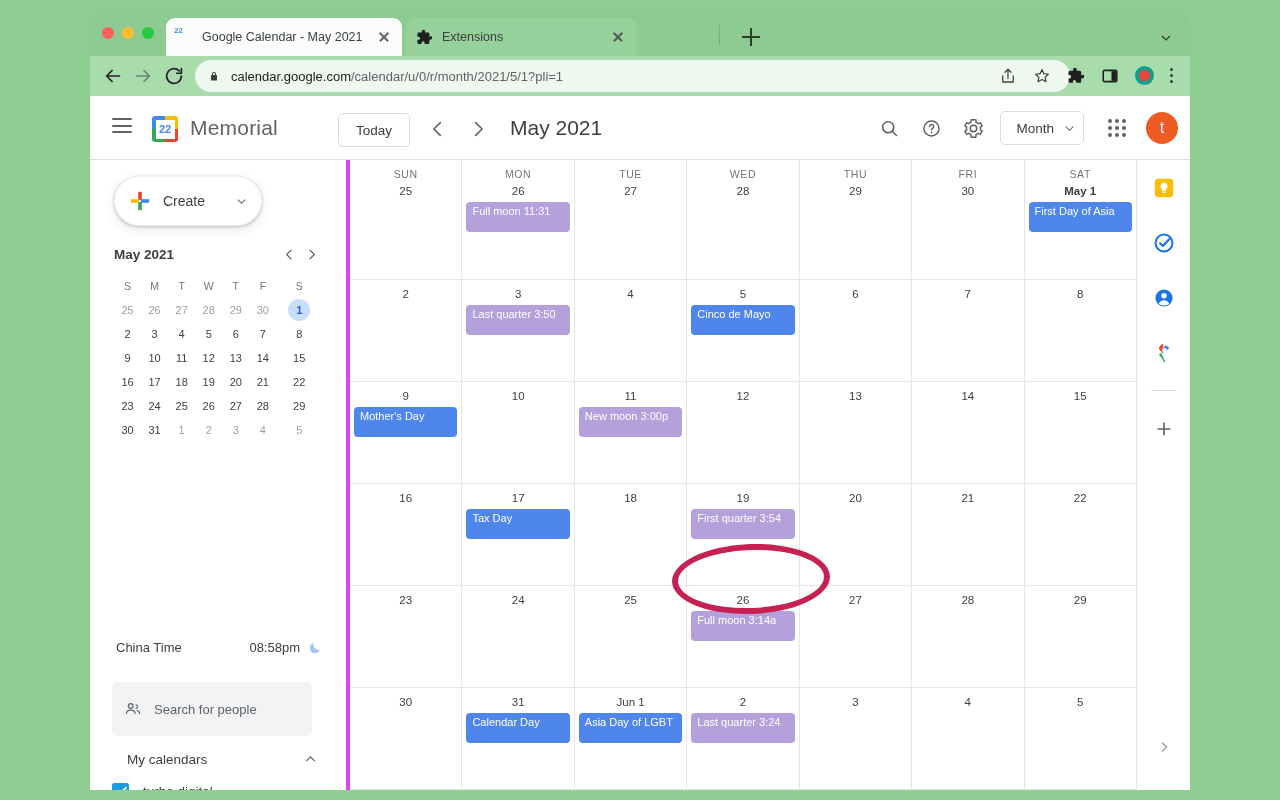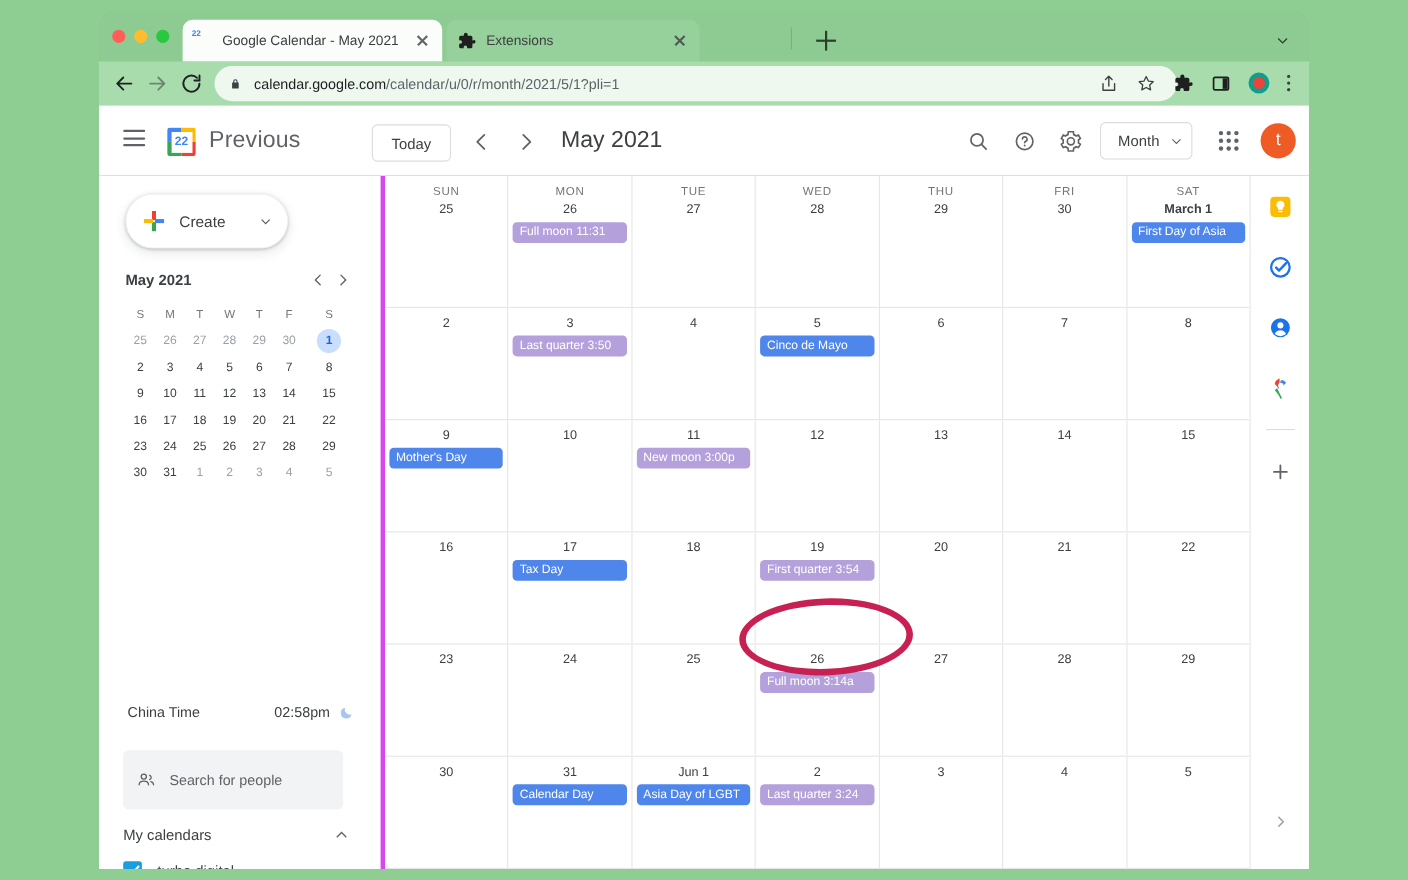--- a/index.html
+++ b/index.html
@@ -192,42 +192,42 @@
   .moon { width: 14px; height: 14px; }
 
   .peoplebox {
     position: absolute; left: 22px; top: 522px; width: 200px; height: 54px;
     background: #f1f3f4; border-radius: 5px; display: flex; align-items: center; padding: 0 12px;
     font-size: 13px; color: #5f6368; cursor: text;
   }
   .peoplebox .pic { width: 18px; height: 18px; margin-right: 12px; flex: 0 0 auto; }
 
   .calsection { position: absolute; left: 22px; top: 584px; width: 210px; }
-  .sechead { display: flex; align-items: center; height: 30px; font-size: 13.5px; color: #3c4043; }
+  .sechead { display: flex; align-items: center; height: 30px; font-size: 13.5px; color: #3c4043; margin-left: 15px; }
   .sechead .lbl { flex: 1 1 auto; font-weight: 500; }
   .sechead .act { width: 24px; height: 24px; display: flex; align-items: center; justify-content: center; cursor: pointer; }
   .calrow { display: flex; align-items: center; height: 34px; font-size: 13.5px; color: #3c4043; cursor: pointer; }
   .cb { width: 17px; height: 17px; border-radius: 2.5px; margin-right: 14px; position: relative; flex: 0 0 auto; }
   .cb.checked:after {
     content: ""; position: absolute; left: 5px; top: 1.5px; width: 5px; height: 10px;
     border: solid #fff; border-width: 0 2px 2px 0; transform: rotate(42deg);
   }
 
   
   .mgrid { position: absolute; inset: 0; display: flex; flex-direction: column; }
   .mrow { flex: 1 1 0; display: flex; border-bottom: 1px solid #e6e6e6; position: relative; }
   .mrow:first-child { flex: 0 0 120px; }
   .mcell { flex: 1 1 0; border-right: 1px solid #e6e6e6; position: relative; padding-top: 2px; }
   .mcell:last-child { border-right: none; }
   .dow { text-align: center; font-size: 10.5px; color: #70757a; letter-spacing: .6px; padding-top: 6px; }
   .dnum { text-align: center; font-size: 11.5px; color: #3c4043; padding-top: 6px; }
   .dnum.bold { font-weight: 700; }
   .dnum.top { padding-top: 5px; }
   .chip {
-    margin: 5px 4px 0 4px; height: 19px; border-radius: 4px;
+    margin: 5px 4px 0 4px; height: 30px; border-radius: 4px;
     font-size: 11px; color: #fff; line-height: 19px; padding: 0 6px;
     white-space: nowrap; overflow: hidden; cursor: pointer;
   }
   .chip.blue { background: #4f86ec; }
   .chip.purple { background: #b4a0db; }
 
   
   .apppanel .pitem { width: 54px; height: 55px; display: flex; align-items: center; justify-content: center; cursor: pointer; }
   .apppanel .pdiv { width: 26px; height: 1px; background: #dadce0; margin: 10px auto; }
   .apppanel .expand { position: absolute; left: 0; bottom: 28px; width: 54px; height: 30px; display: flex; align-items: center; justify-content: center; cursor: pointer; }
@@ -365,21 +365,21 @@
           </span>
 
         <span class="glogo">
           <span class="q q1"></span>
             <span class="q q2"></span>
             <span class="q q3"></span>
             <span class="q q4"></span>
           <span class="inner">22</span>
         </span>
 
-        <span class="gtitle">Previous</span>
+        <span class="gtitle">Memorial</span>
 
         <div class="today-btn">
           <span>Today</span>
         </div>
 
         <span class="navarrow prev-arrow">
           <svg viewBox="0 0 24 24" width="22" height="22">
               <path fill="none" stroke="#5f6368" stroke-width="1.8" stroke-linecap="round" stroke-linejoin="round" d="M14.5 5l-7 7 7 7"></path>
             </svg>
         </span>
@@ -532,21 +532,21 @@
                     <td class="muted">3</td>
                     <td class="muted">4</td>
                     <td class="muted">5</td>
                   </tr>
                 </tbody>
             </table>
           </div>
 
           <div class="tzrow">
             <span class="tzname">China Time</span>
-            <span class="tztime">02:58pm</span>
+            <span class="tztime">08:58pm</span>
             <span class="moon">
               <svg viewBox="0 0 24 24" width="14" height="14">
                   <path fill="#a8c7f0" d="M20 14.5A8.5 8.5 0 0 1 9.5 4 8.6 8.6 0 1 0 20 14.5z"></path>
                 </svg>
             </span>
           </div>
 
           <div class="peoplebox">
             <span class="pic">
               <svg viewBox="0 0 24 24" width="18" height="18">
@@ -599,21 +599,21 @@
                 <div class="mcell">
                   <div class="dow">THU</div>
                   <div class="dnum top">29</div>
                 </div>
                 <div class="mcell">
                   <div class="dow">FRI</div>
                   <div class="dnum top">30</div>
                 </div>
                 <div class="mcell">
                   <div class="dow">SAT</div>
-                  <div class="dnum bold top">March 1</div>
+                  <div class="dnum bold top">May 1</div>
                   <div class="chip blue">First Day of Asia</div>
                 </div>
               </div>
               <div class="mrow">
                 <div class="mcell">
                   <div class="dnum">2</div>
                 </div>
                 <div class="mcell">
                   <div class="dnum">3</div>
                   <div class="chip purple">Last quarter 3:50</div>

